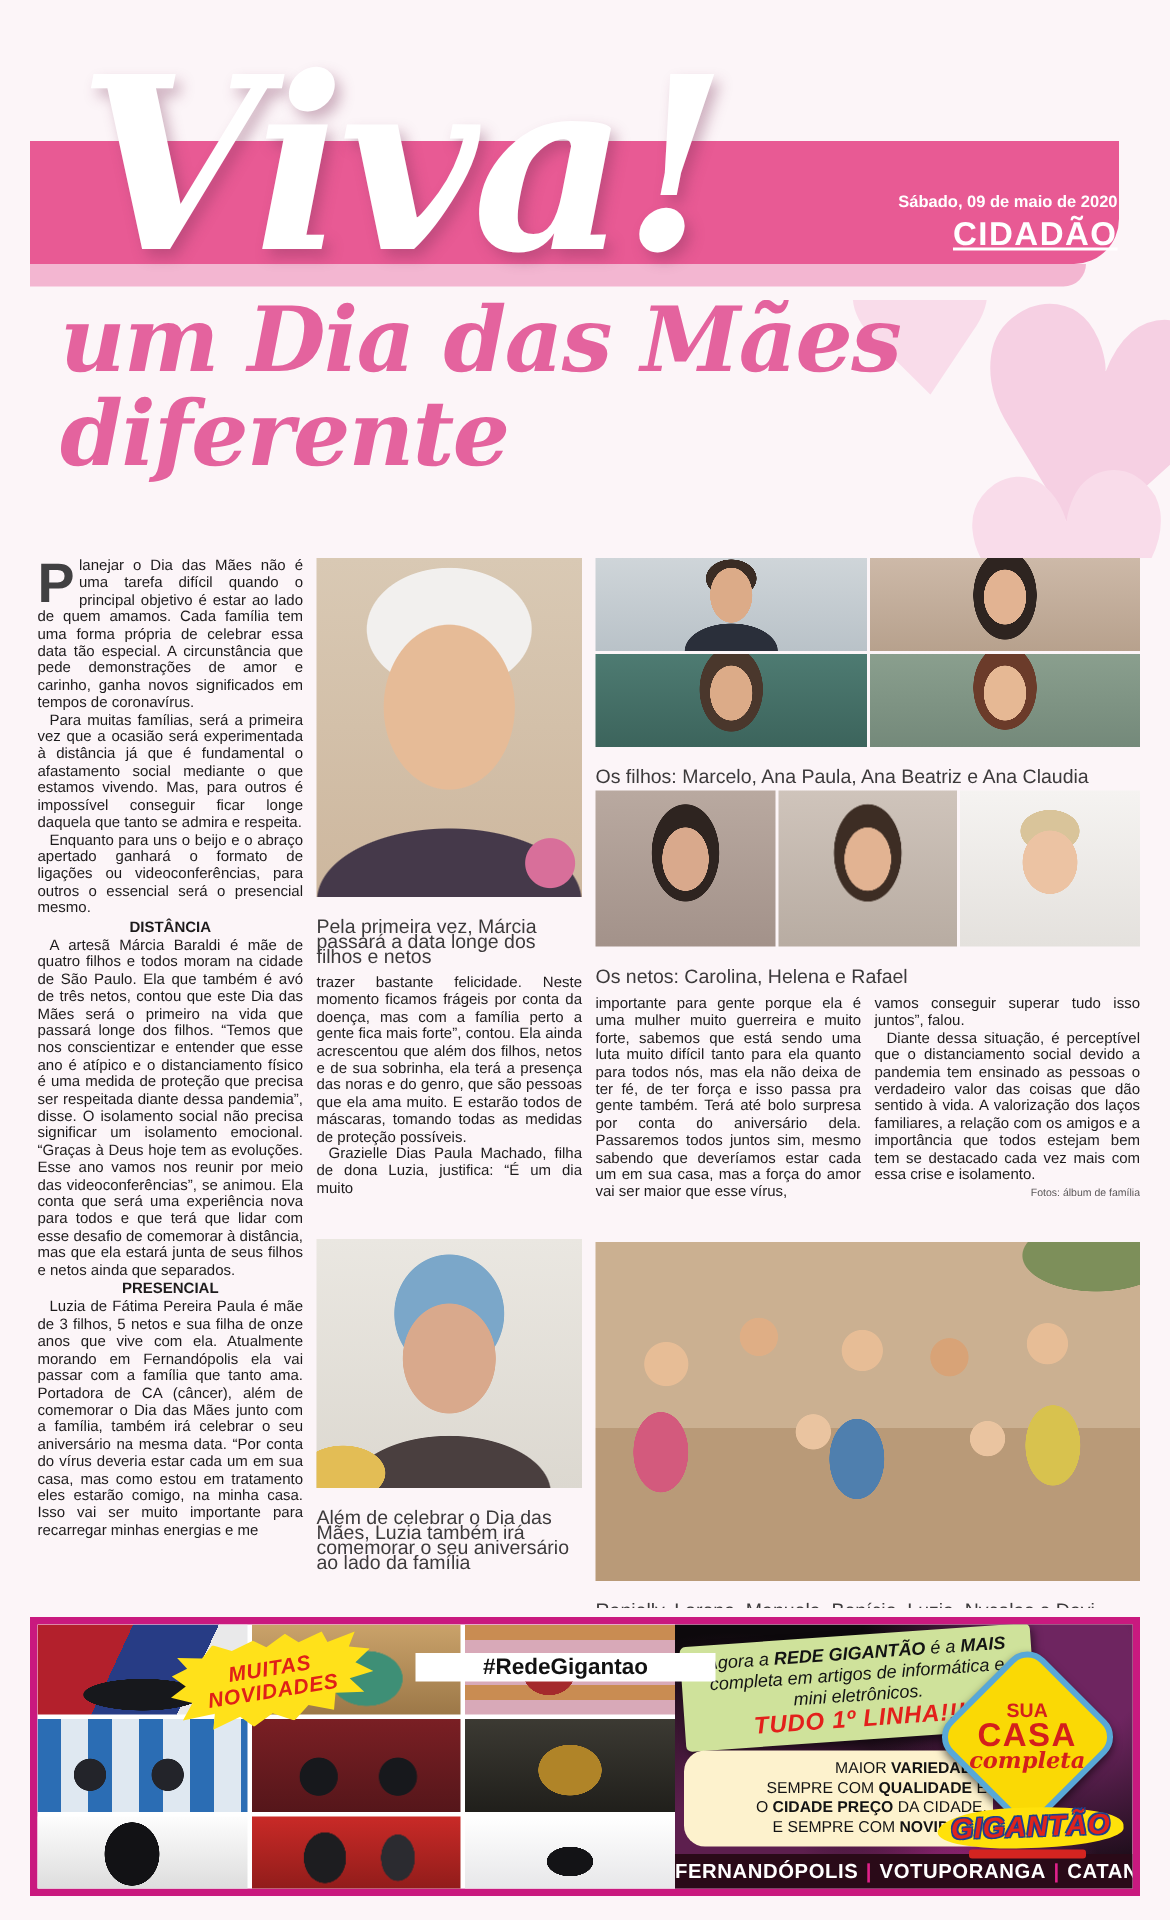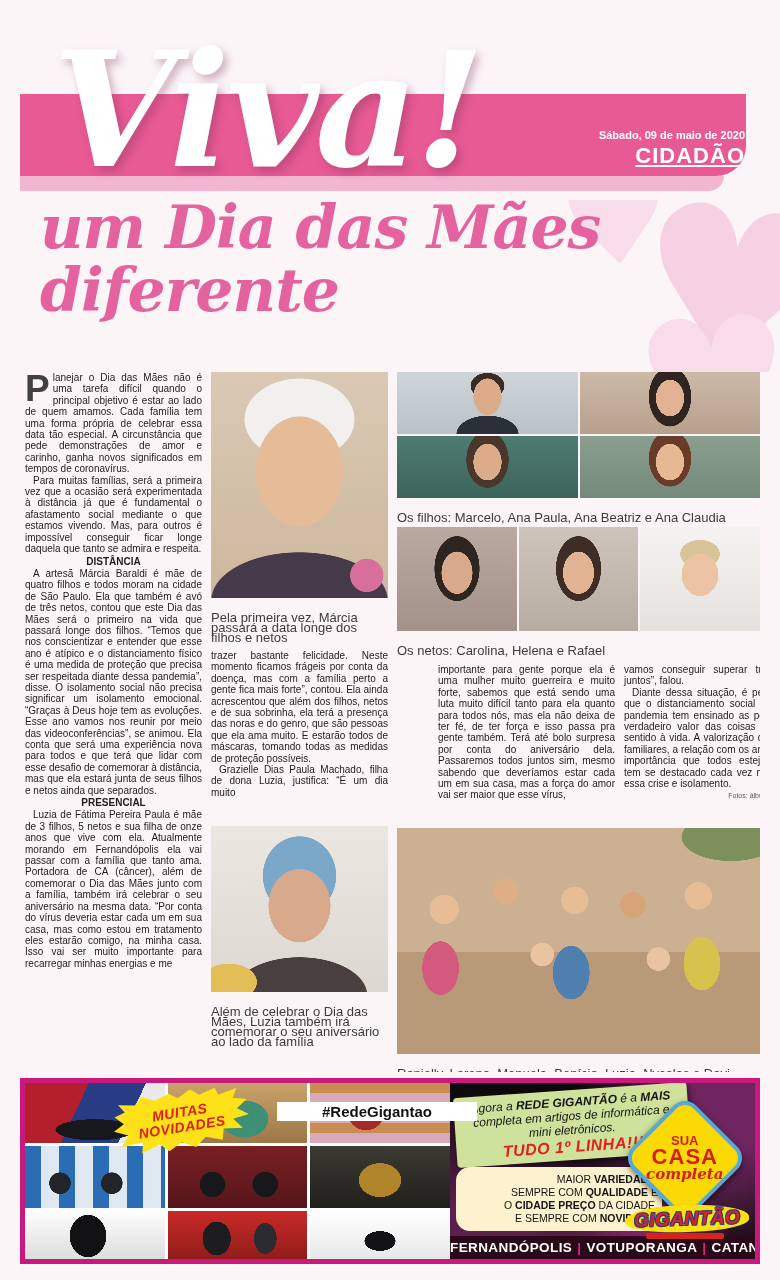--- a/index.html
+++ b/index.html
@@ -73,21 +73,21 @@
      linear-gradient(180deg,#8a9f8e,#74897a);}
   .g-carolina{background:radial-gradient(ellipse 22px 30px at 50% 44%,#d9a98c 0 70%,transparent 71%),
      radial-gradient(ellipse 32px 46px at 50% 40%,#2e2420 0 70%,transparent 71%),
      linear-gradient(180deg,#b9a9a0,#a3928a);}
   .g-helena{background:radial-gradient(ellipse 22px 30px at 50% 44%,#e2b392 0 70%,transparent 71%),
      radial-gradient(ellipse 32px 46px at 50% 40%,#3d2d24 0 70%,transparent 71%),
      linear-gradient(180deg,#cfc4bb,#b8aca2);}
   .g-rafael{background:radial-gradient(ellipse 26px 30px at 50% 46%,#ecc3a3 0 70%,transparent 71%),
      radial-gradient(ellipse 28px 20px at 50% 26%,#d9c49a 0 70%,transparent 71%),
      linear-gradient(180deg,#f5f3f1,#e4e1dd);}
-  .textrow{display:flex;gap:9px;margin-top:8px;height:160px;overflow:hidden;margin-left:41px;}
+  .textrow{display:flex;gap:9px;margin-top:8px;height:160px;overflow:hidden;}
   .subcol{width:177px;flex:none;}
   .photo-family{height:226px;margin-top:4px;background:
      radial-gradient(ellipse 70px 34px at 92% 4%,#7d8f5a 0 70%,transparent 71%),
      radial-gradient(circle 15px at 13% 36%,#e7bd96 0 96%,transparent),
      radial-gradient(circle 13px at 30% 28%,#dfae85 0 96%,transparent),
      radial-gradient(circle 14px at 49% 32%,#e7bd96 0 96%,transparent),
      radial-gradient(circle 13px at 65% 34%,#d8a377 0 96%,transparent),
      radial-gradient(circle 14px at 83% 30%,#e7bd96 0 96%,transparent),
      radial-gradient(circle 12px at 40% 56%,#eac4a0 0 96%,transparent),
      radial-gradient(circle 12px at 72% 58%,#eac4a0 0 96%,transparent),
@@ -176,20 +176,21 @@
     <span class="heart h-b">♥</span>
     <span class="heart h-c">♥</span>
     <h1 class="hl2">um Dia das Mães diferente</h1>
   </section>
 
   <section class="article">
 
     <div class="col">
       <p class="first"><span class="dropcap">P</span><span>lanejar o Dia das Mães não é uma tarefa difícil quando o principal objetivo é estar ao lado de quem amamos. Cada família tem uma forma própria de celebrar essa data tão especial. A circunstância que pede demonstrações de amor e carinho, ganha novos significados em tempos de coronavírus.</span></p>
       <p class="ind">Para muitas famílias, será a primeira vez que a ocasião será experimentada à distância já que é fundamental o afastamento social mediante o que estamos vivendo. Mas, para outros é impossível conseguir ficar longe daquela que tanto se admira e respeita.</p>
+      <p class="ind">Enquanto para uns o beijo e o abraço apertado ganhará o formato de ligações ou videoconferências, para outros o essencial será o presencial mesmo.</p>
       <h3>DISTÂNCIA</h3>
       <p class="ind">A artesã Márcia Baraldi é mãe de quatro filhos e todos moram na cidade de São Paulo. Ela que também é avó de três netos, contou que este Dia das Mães será o primeiro na vida que passará longe dos filhos. “Temos que nos conscientizar e entender que esse ano é atípico e o distanciamento físico é uma medida de proteção que precisa ser respeitada diante dessa pandemia”, disse. O isolamento social não precisa significar um isolamento emocional. “Graças à Deus hoje tem as evoluções. Esse ano vamos nos reunir por meio das videoconferências”, se animou. Ela conta que será uma experiência nova para todos e que terá que lidar com esse desafio de comemorar à distância, mas que ela estará junta de seus filhos e netos ainda que separados.</p>
       <h3>PRESENCIAL</h3>
       <p class="ind">Luzia de Fátima Pereira Paula é mãe de 3 filhos, 5 netos e sua filha de onze anos que vive com ela. Atualmente morando em Fernandópolis ela vai passar com a família que tanto ama. Portadora de CA (câncer), além de comemorar o Dia das Mães junto com a família, também irá celebrar o seu aniversário na mesma data. “Por conta do vírus deveria estar cada um em sua casa, mas como estou em tratamento eles estarão comigo, na minha casa. Isso vai ser muito importante para recarregar minhas energias e me</p>
     </div>
 
     <div class="col">
       <div class="photo photo-marcia"></div>
       <div class="caption">Pela primeira vez, Márcia passará a data longe dos filhos e netos</div>
       <p style="margin-top:7px;">trazer bastante felicidade. Neste momento ficamos frágeis por conta da doença, mas com a família perto a gente fica mais forte”, contou. Ela ainda acrescentou que além dos filhos, netos e de sua sobrinha, ela terá a presença das noras e do genro, que são pessoas que ela ama muito. E estarão todos de máscaras, tomando todas as medidas de proteção possíveis.</p>

